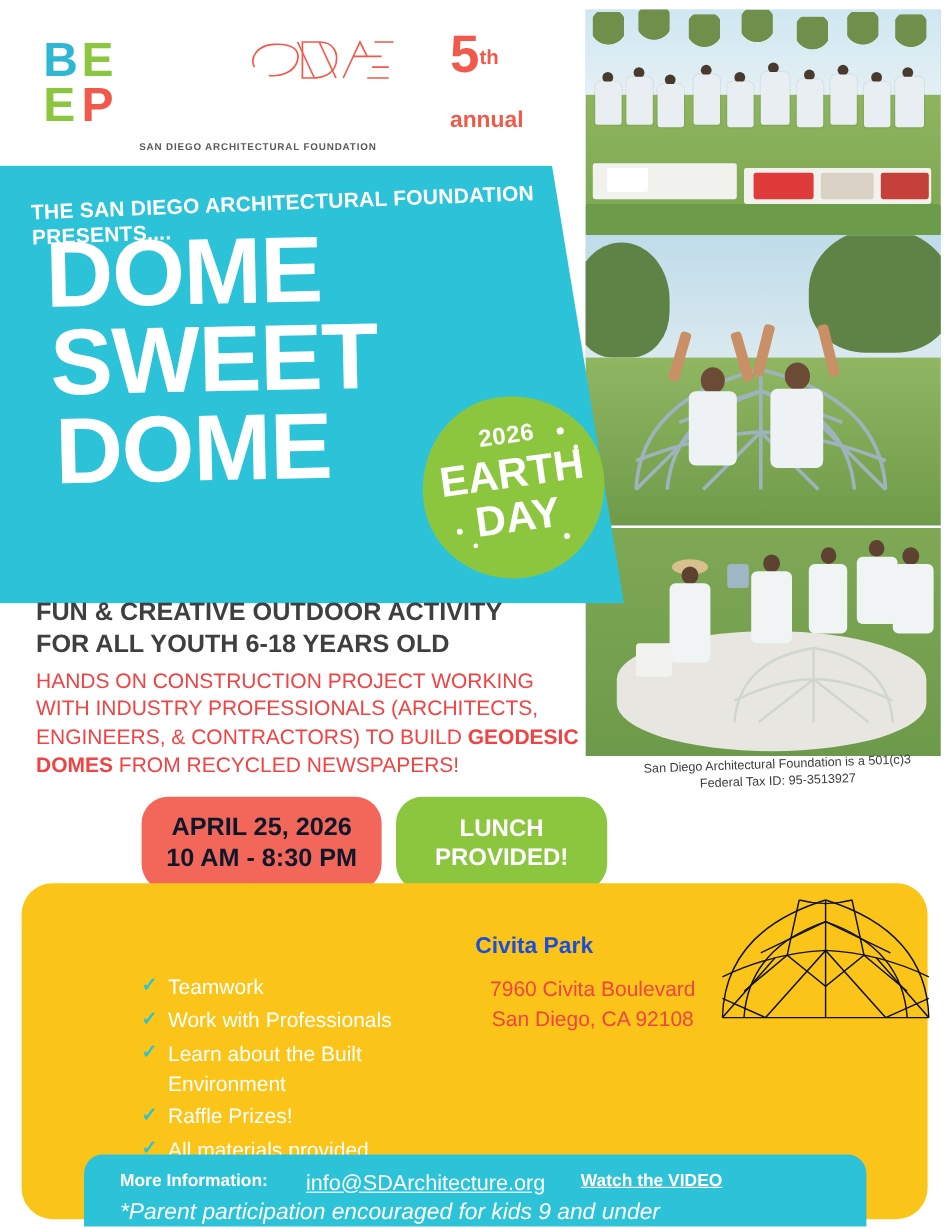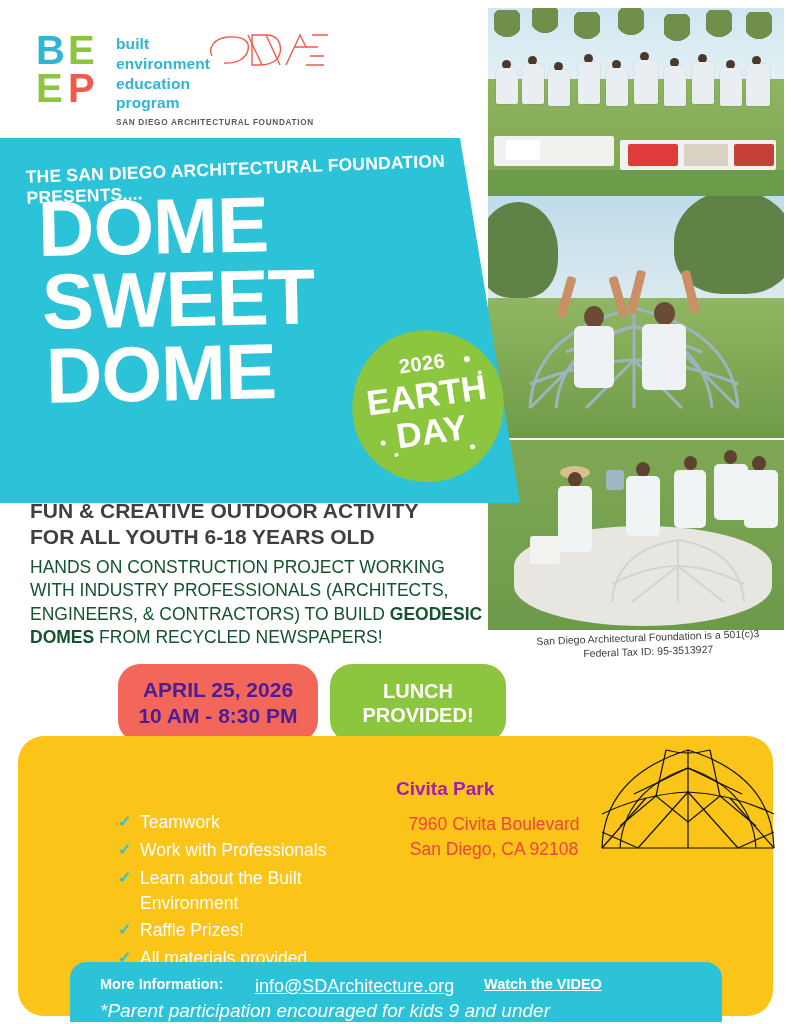--- a/index.html
+++ b/index.html
@@ -117,28 +117,28 @@
     transform: rotate(-2deg);
   }
 
   
   .desc-head {
     position: absolute; left: 30px; top: 498px; width: 440px;
     font-size: 21px; font-weight: bold; color: #3f3f3f; line-height: 1.22;
   }
   .desc-body {
     position: absolute; left: 30px; top: 556px; width: 460px;
-    font-size: 17.5px; color: #14532d; line-height: 1.33;
+    font-size: 17.5px; color: #ef4444; line-height: 1.33;
   }
   .desc-body b { font-weight: bold; }
 
   
   .pill-date {
     position: absolute; left: 118px; top: 664px; width: 200px; height: 78px;
-    background: #f2675a; border-radius: 22px; color: #4c1d95;
+    background: #f2675a; border-radius: 22px; color: #0f172a;
     display: flex; flex-direction: column; align-items: center; justify-content: center;
     font-weight: bold; font-size: 21px; line-height: 1.22;
   }
   .pill-lunch {
     position: absolute; left: 330px; top: 664px; width: 176px; height: 78px;
     background: #8cc63f; border-radius: 22px; color: #ffffff;
     display: flex; flex-direction: column; align-items: center; justify-content: center;
     font-weight: bold; font-size: 20px; line-height: 1.22; text-align:center;
   }
   .admission {
@@ -151,21 +151,21 @@
   .yellow {
     position: absolute; left: 18px; top: 736px; width: 755px; height: 280px;
     background: #fbc418; border-radius: 26px;
   }
   .y-h1 {
     position: absolute; left: 118px; top: 778px;
     font-size: 19px; font-weight: bold; color: #ffffff;
   }
   .y-h2 {
     position: absolute; left: 396px; top: 778px;
-    font-size: 19px; font-weight: bold; color: #a21caf;
+    font-size: 19px; font-weight: bold; color: #1d4ed8;
   }
   .checklist { position: absolute; left: 118px; top: 810px; width: 260px; }
   .checkitem {
     position: relative; padding-left: 22px; margin-bottom: 3px;
     font-size: 17.5px; color: #ffffff; line-height: 1.42;
   }
   .checkitem .chk {
     position: absolute; left: 0; top: 1px; color: #2cc3d9; font-size: 16px; font-weight: bold;
   }
   .addr {
@@ -201,39 +201,37 @@
 
 <div class="flyer">
 
   <div class="logo-block">
     <div class="bep-letters">
       <span class="ltr b">B</span>
       <span class="ltr e">E</span>
       <span class="bar"></span>
       <span class="ltr e2">E</span>
       <span class="ltr p">P</span>
-    </div>
-    <div class="bep-text">
-      <div>built</div>
-      <div>environment</div>
-      <div>education</div>
-      <div>program</div>
     </div>
     <div class="bep-sub">SAN DIEGO ARCHITECTURAL FOUNDATION</div>
     <svg class="sdaf-mark" viewBox="0 0 124 48">
       <g fill="none" stroke="#f15a4a" stroke-width="1.4">
         <path d="M6 30 C2 22 8 12 22 11 C38 10 44 16 42 24 C40 33 30 38 18 37"></path>
         <path d="M46 9 L60 9 C72 9 76 18 74 27 C72 35 64 39 54 39 L46 39 Z"></path>
         <path d="M80 39 L94 9 L100 21 L88 21"></path>
         <path d="M100 21 L112 21 M104 30 L118 30 M100 39 L118 39 M106 9 L122 9"></path>
         <path d="M42 9 L56 39 M60 9 L74 39"></path>
       </g>
     </svg>
   </div>
 
+  <div class="annual">
+    <span class="num">5</span><span class="sup">th</span>
+    <span class="word">annual</span>
+  </div>
 
   <div class="photo ph1">
     <div class="sky"></div>
     <div class="trees">
       <div class="palm" style="left:6px; top:0;"></div>
       <div class="palm" style="left:44px; top:-4px;"></div>
       <div class="palm" style="left:86px; top:2px;"></div>
       <div class="palm" style="left:130px; top:-2px;"></div>
       <div class="palm" style="left:176px; top:4px;"></div>
       <div class="palm" style="left:218px; top:0;"></div>

